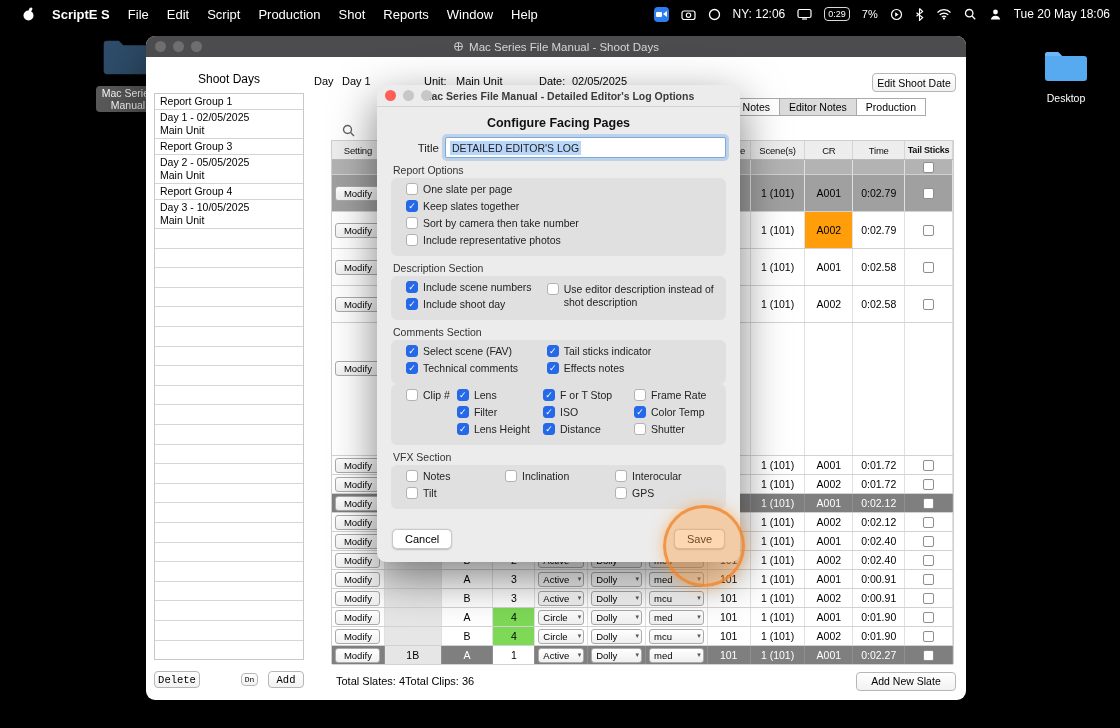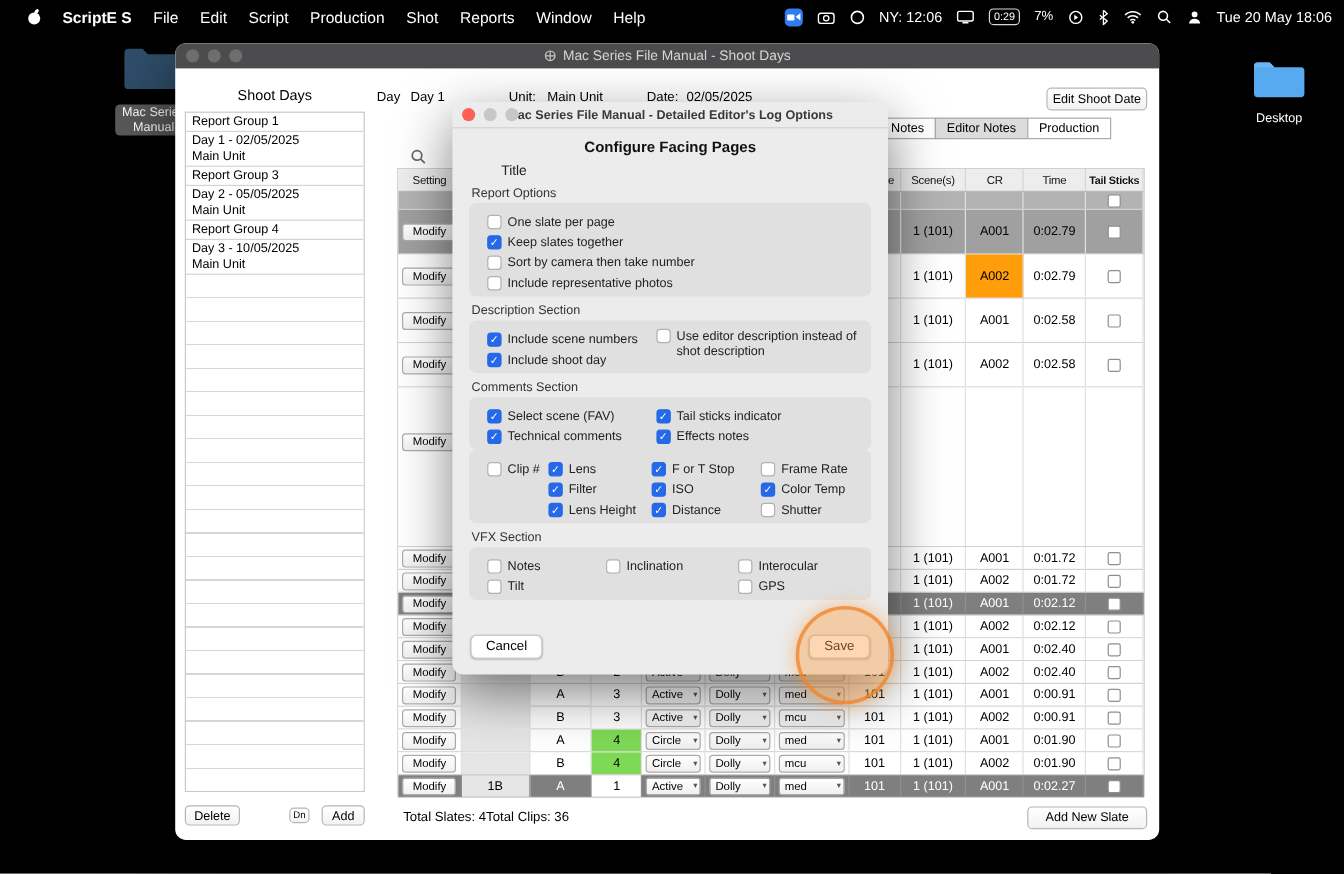--- a/index.html
+++ b/index.html
@@ -56,21 +56,21 @@
   
   .side-header { position:absolute; top:36px; left:8px; width:150px; text-align:center; font-size:12px; }
   .side-list { position:absolute; top:57px; left:8px; width:150px; bottom:40px;
                border:1px solid #c9c9c9; background:#fff; display:flex; flex-direction:column; overflow:hidden; }
   .side-item { border-bottom:1px solid #d4d4d4; font-size:10.5px; padding:1px 0 0 5px; height:16px; line-height:14px; }
   .side-item.two { height:29px; }
   .side-item .l1,.side-item .l2 { line-height:13px; white-space:nowrap; }
   .side-filler { flex:1;
     background:repeating-linear-gradient(to bottom,#fff 0,#fff 18.6px,#d6d6d6 18.6px,#d6d6d6 19.6px); }
   .side-btns { position:absolute; left:8px; width:150px; bottom:12px; display:flex; align-items:center; }
-  .sbtn { height:17px; }
+  .sbtn { height:17px;font-family:Liberation Mono, monospace; }
   .sbtn.delete { width:46px; }
   .sbtn.dn { width:17px; height:13px; font-size:8px; margin-left:auto; padding:0; }
   .sbtn.add { width:36px; margin-left:10px; }
 
   
   .table { position:absolute; left:185px; top:104px; width:623px; height:524px;
            border:1px solid #cfcfcf; border-bottom:none; font-size:10.5px; background:#fff; }
   .thead { display:flex; height:19px; background:#ededed; border-bottom:1px solid #b9b9b9; }
   .hcell { display:flex; align-items:center; justify-content:center; border-right:1px solid #d6d6d6;
            font-size:9.5px; color:#111; white-space:nowrap; overflow:hidden; letter-spacing:-0.2px; }
@@ -112,21 +112,21 @@
   .dlg-heading { text-align:center; font-weight:700; font-size:12.5px; margin-top:9px; color:#111; }
   .field-row { display:flex; align-items:center; margin:7px 14px 0 14px; }
   .field-label { width:48px; text-align:right; margin-right:6px; font-size:11.5px; }
   .text-input { flex:1; height:21px; background:#fff; border:1.5px solid #7aa8e2; border-radius:2px;
                 box-shadow:0 0 0 3px rgba(120,170,230,.4); display:flex; align-items:center;
                 padding:0 4px; font-size:10.5px; }
   .text-input .sel { background:#b8d6fb; padding:1px 2px; white-space:nowrap; }
   .sec-label { margin:6px 0 1px 16px; font-size:10.5px; color:#333; height:13px; }
   .sec-box { margin:0 14px; background:#e0e0e0; border-radius:6px; padding:5px 2px 5px 15px; display:flex; }
   .sec-col { display:flex; flex-direction:column; }
-  .cb { display:flex; align-items:flex-end; height:17px; gap:5px; font-size:10.5px; color:#222; }
+  .cb { display:flex; align-items:flex-start; height:17px; gap:5px; font-size:10.5px; color:#222; }
   .cb.wrap { height:34px; align-items:flex-start; padding-top:2px; line-height:1.25;justify-content:center; }
   .cbbox { width:12px; height:12px; border-radius:3px; background:#fff; border:1px solid #b2b2b2; flex:none;
            display:flex; align-items:center; justify-content:center; font-size:9px; color:#fff; }
   .cbbox.checked { background:var(--checkbox_blue,#2569e8); border-color:var(--checkbox_blue,#2569e8); }
   .dlg-buttons { position:absolute; left:15px; right:15px; bottom:13px; display:flex; justify-content:space-between; }
   .dlg-btn { background:#fff; border:1px solid #c9c9c9; border-radius:5px; font-size:11px; padding:3px 12px;
              box-shadow:0 0.5px 1.5px rgba(0,0,0,.2); color:#000; }
 
   
   .click-circle { position:absolute; left:663px; top:505px; width:82px; height:82px; border-radius:50%;
@@ -721,20 +721,23 @@
     <div class="traffic">
       <span class="tl red"></span>
       <span class="tl grey"></span>
       <span class="tl grey"></span>
     </div>
     <div class="dlg-title">Mac Series File Manual - Detailed Editor's Log Options</div>
   </div>
   <div class="dlg-heading">Configure Facing Pages</div>
   <div class="field-row">
     <span class="field-label">Title</span>
+    <div class="text-input">
+      <span class="sel">DETAILED EDITOR'S LOG</span>
+    </div>
   </div>
   <div id="dlg-sections">
       <div class="sec-label">Report Options</div>
       <div class="sec-box">
         <div class="sec-col" style="width: 300px;">
           <label class="cb">
             <span class="cbbox"></span>
             <span class="cbtxt">One slate per page</span>
           </label>
           <label class="cb">

